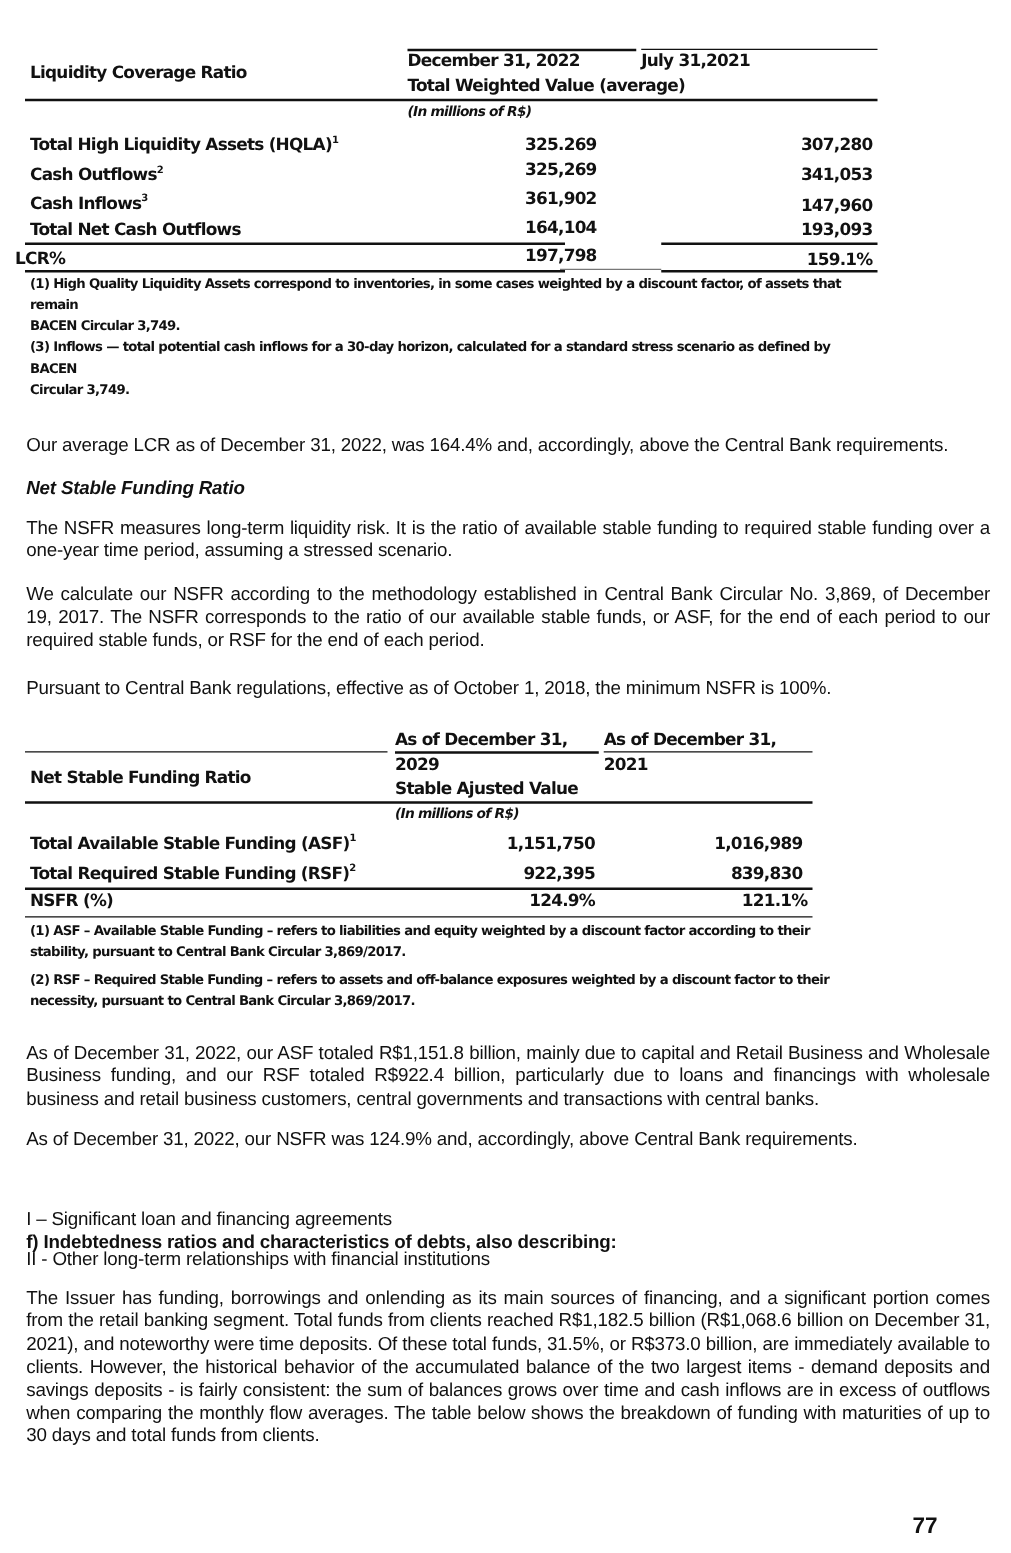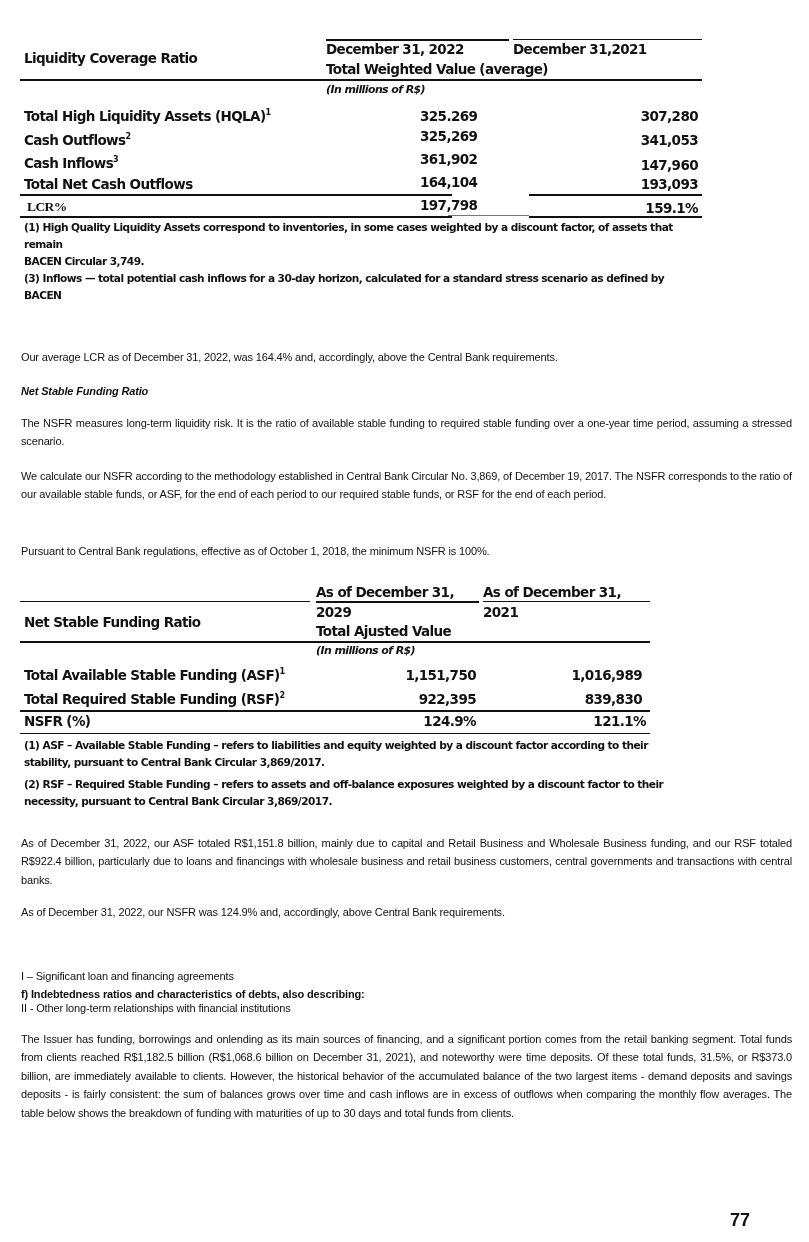--- a/index.html
+++ b/index.html
@@ -12,36 +12,36 @@
     .tbl { font-family: "DejaVu Sans", sans-serif; letter-spacing: -0.6px; }
     .hl { position: absolute; background: #111; }
     .t13 { font-size: 13.5px; }
     .b { font-weight: bold; }
     .it { font-style: italic; }
     .r { text-align: right; }
     .c { text-align: left; }
     .fn { font-family: "DejaVu Sans", sans-serif; font-size: 10.6px; letter-spacing: -0.55px; line-height: 17px; }
     .para {
       position: absolute; left: 21px; width: 771px;
-      font-family: "Liberation Sans", sans-serif; font-size: 11px;
+      font-family: "Liberation Sans", sans-serif; font-size: 15px;
       line-height: 18.4px; text-align: justify; letter-spacing: -0.15px;
     }
     sup { font-size: 8px; vertical-align: 6px; line-height: 0; }
   </style>
 </head>
 <body>
 
 <div class="tbl">
 
   <div class="hl" style="left:326px; top:39px; width:183px; height:2px;"></div>
   <div class="hl" style="left:513px; top:39px; width:189px; height:1px;"></div>
 
   <div class="abs t13 b" style="left:24px; top:50px;">Liquidity Coverage Ratio</div>
   <div class="abs t13 b c" style="left:326px; top:41px; width:183px;">December 31, 2022</div>
-  <div class="abs t13 b c" style="left:513px; top:41px; width:189px;">December 31,2021</div>
+  <div class="abs t13 b c" style="left:513px; top:41px; width:189px;">July 31,2021</div>
   <div class="abs t13 b c" style="left:326px; top:61px; width:376px;">Total Weighted Value (average)</div>
 
   <div class="hl" style="left:20px; top:79px; width:682px; height:2px;"></div>
   <div class="abs it c" style="left:326px; top:83px; width:376px; font-size:11px;">(In millions of R$)</div>
 
   <div class="abs t13" style="left:24px; top:108px;"><span>Total High Liquidity Assets (HQLA)</span><sup>1</sup></div>
   <div class="abs t13 c" style="left:420px; top:108px; width:100px;">325.269</div>
   <div class="abs t13 r" style="left:560px; top:108px; width:138px;">307,280</div>
 
   <div class="abs t13" style="left:24px; top:132px;"><span>Cash Outflows</span><sup>2</sup></div>
@@ -52,53 +52,54 @@
   <div class="abs t13 c" style="left:420px; top:151px; width:100px;">361,902</div>
   <div class="abs t13 r" style="left:560px; top:157px; width:138px;">147,960</div>
 
   <div class="abs t13" style="left:24px; top:176px;"><span>Total Net Cash Outflows</span></div>
   <div class="abs t13 c" style="left:420px; top:174px; width:100px;">164,104</div>
   <div class="abs t13 r" style="left:560px; top:176px; width:138px;">193,093</div>
 
   <div class="hl" style="left:20px; top:194px; width:432px; height:2px;"></div>
   <div class="hl" style="left:529px; top:194px; width:173px; height:2px;"></div>
 
-  <div class="abs t13 b" style="left:27px; top:199px;font-family:Liberation Serif, serif;">LCR%</div>
+  <div class="abs t13 b" style="left:12px; top:199px;">LCR%</div>
   <div class="abs t13 c" style="left:420px; top:197px; width:100px;">197,798</div>
   <div class="abs t13 b r" style="left:560px; top:200px; width:138px;">159.1%</div>
 
   <div class="hl" style="left:20px; top:216px; width:432px; height:2px;"></div>
   <div class="hl" style="left:448px; top:215px; width:81px; height:1px; background:#777;"></div>
   <div class="hl" style="left:529px; top:216px; width:173px; height:2px;"></div>
 
   <div class="abs fn" style="left:24px; top:219px; width:680px;">
     <div>(1) High Quality Liquidity Assets correspond to inventories, in some cases weighted by a discount factor, of assets that remain</div>
     <div>BACEN Circular 3,749.</div>
     <div>(3) Inflows — total potential cash inflows for a 30-day horizon, calculated for a standard stress scenario as defined by BACEN</div>
+    <div>Circular 3,749.</div>
   </div>
 </div>
 
 <div class="para" style="top:348px;">Our average LCR as of December 31, 2022, was 164.4% and, accordingly, above the Central Bank requirements.</div>
 <div class="para b it" style="top:382px;">Net Stable Funding Ratio</div>
 <div class="para" style="top:414px;">The NSFR measures long-term liquidity risk. It is the ratio of available stable funding to required stable funding over a one-year time period, assuming a stressed scenario.</div>
 <div class="para" style="top:467px;">We calculate our NSFR according to the methodology established in Central Bank Circular No. 3,869, of December 19, 2017. The NSFR corresponds to the ratio of our available stable funds, or ASF, for the end of each period to our required stable funds, or RSF for the end of each period.</div>
 <div class="para" style="top:542px;">Pursuant to Central Bank regulations, effective as of October 1, 2018, the minimum NSFR is 100%.</div>
 
 <div class="tbl">
   <div class="hl" style="left:20px; top:601px; width:290px; height:1px;"></div>
   <div class="hl" style="left:316px; top:601px; width:163px; height:2px;"></div>
   <div class="hl" style="left:483px; top:601px; width:167px; height:1px;"></div>
 
   <div class="abs t13 c" style="left:316px; top:584px; width:163px;">As of December 31,</div>
   <div class="abs t13 c" style="left:483px; top:584px; width:167px;">As of December 31,</div>
   <div class="abs t13 c" style="left:316px; top:604px; width:163px;">2029</div>
   <div class="abs t13 c" style="left:483px; top:604px; width:167px;">2021</div>
 
   <div class="abs t13" style="left:24px; top:614px;">Net Stable Funding Ratio</div>
-  <div class="abs t13 b c" style="left:316px; top:623px; width:334px;">Total Ajusted Value</div>
+  <div class="abs t13 b c" style="left:316px; top:623px; width:334px;">Stable Ajusted Value</div>
 
   <div class="hl" style="left:20px; top:641px; width:630px; height:2px;"></div>
   <div class="abs it c" style="left:316px; top:644px; width:334px; font-size:11px;">(In millions of R$)</div>
 
   <div class="abs t13" style="left:24px; top:667px;"><span>Total Available Stable Funding (ASF)</span><sup>1</sup></div>
   <div class="abs t13 r" style="left:340px; top:667px; width:136px;">1,151,750</div>
   <div class="abs t13 r" style="left:500px; top:667px; width:142px;">1,016,989</div>
 
   <div class="abs t13" style="left:24px; top:691px;"><span>Total Required Stable Funding (RSF)</span><sup>2</sup></div>
   <div class="abs t13 r" style="left:340px; top:691px; width:136px;">922,395</div>

